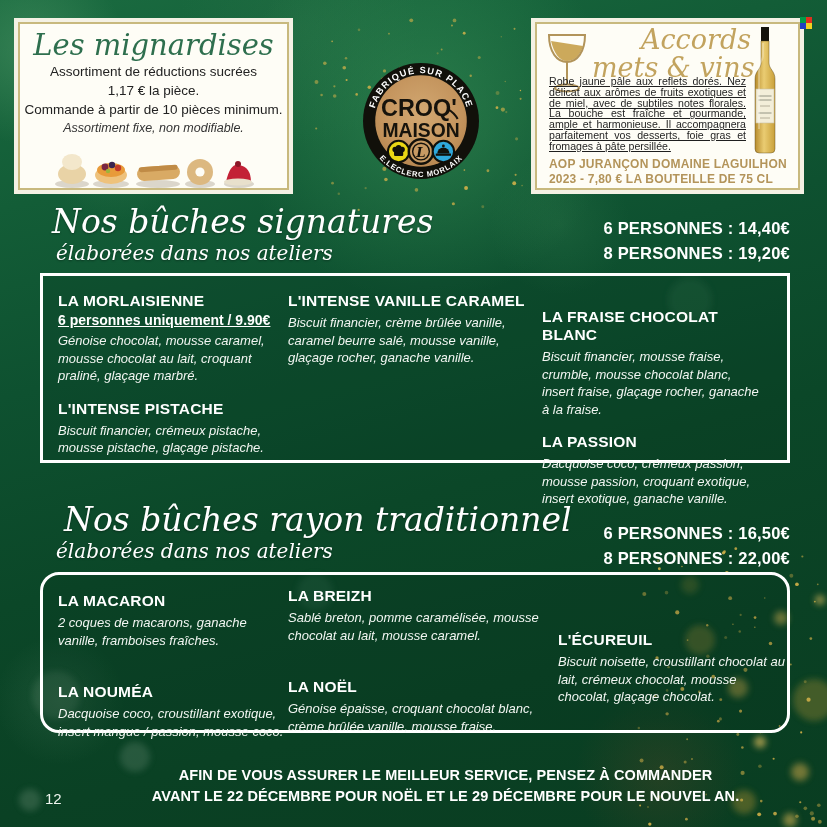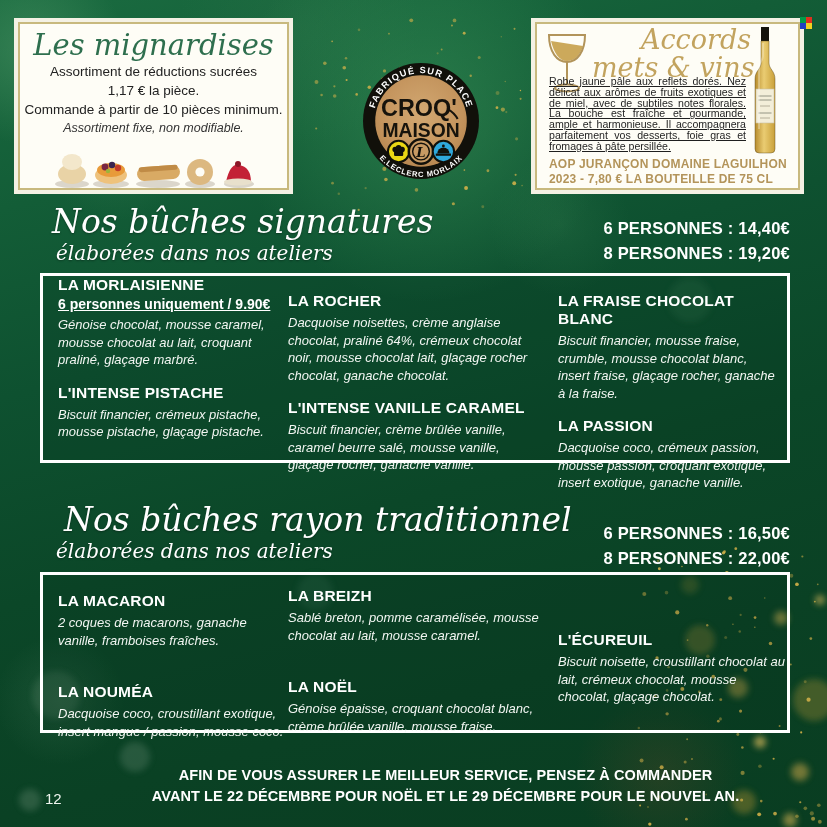--- a/index.html
+++ b/index.html
@@ -361,61 +361,57 @@
   </div>
 
   <div class="abs script sec-title" style="left:52px;top:202px;">Nos bûches signatures</div>
   <div class="abs script sec-sub" style="left:56px;top:241px;">élaborées dans nos ateliers</div>
   <div class="abs prices" style="right:37px;top:216px;">
     <div>6 PERSONNES : 14,40€</div>
     <div>8 PERSONNES : 19,20€</div>
   </div>
 
   <div class="gbox" style="left:40px;top:273px;width:750px;height:190px;">
-    <div class="col" style="left:15px;width:228px;">
+    <div class="col" style="left:15px;width:228px;padding-top:16px;">
       <div class="item">
         <div class="ptitle">LA MORLAISIENNE</div>
         <div class="psub">6 personnes uniquement / 9.90€</div>
         <div class="pdesc">Génoise chocolat, mousse caramel, mousse chocolat au lait, croquant praliné, glaçage marbré.</div>
       </div>
       <div class="item">
         <div class="ptitle">L'INTENSE PISTACHE</div>
         <div class="pdesc">Biscuit financier, crémeux pistache, mousse pistache, glaçage pistache.</div>
       </div>
     </div>
     <div class="col" style="left:245px;width:256px;padding-top:16px;">
       <div class="item">
-        <div class="ptitle">LA ROCHER</div>
-        <div class="pdesc">Dacquoise noisettes, crème anglaise chocolat, praliné 64%, crémeux chocolat noir, mousse chocolat lait, glaçage rocher chocolat, ganache chocolat.</div>
-      </div>
-      <div class="item">
         <div class="ptitle">L'INTENSE VANILLE CARAMEL</div>
         <div class="pdesc">Biscuit financier, crème brûlée vanille, caramel beurre salé, mousse vanille, glaçage rocher, ganache vanille.</div>
       </div>
     </div>
-    <div class="col" style="left:515px;width:222px;padding-top:16px;">
+    <div class="col" style="left:499px;width:222px;padding-top:16px;margin-top:16px;">
       <div class="item">
         <div class="ptitle">LA FRAISE CHOCOLAT BLANC</div>
         <div class="pdesc">Biscuit financier, mousse fraise, crumble, mousse chocolat blanc, insert fraise, glaçage rocher, ganache à la fraise.</div>
       </div>
       <div class="item">
         <div class="ptitle">LA PASSION</div>
         <div class="pdesc">Dacquoise coco, crémeux passion, mousse passion, croquant exotique, insert exotique, ganache vanille.</div>
       </div>
     </div>
   </div>
 
   <div class="abs script sec-title" style="left:64px;top:500px;">Nos bûches rayon traditionnel</div>
   <div class="abs script sec-sub" style="left:56px;top:539px;">élaborées dans nos ateliers</div>
   <div class="abs prices" style="right:37px;top:521px;">
     <div>6 PERSONNES : 16,50€</div>
     <div>8 PERSONNES : 22,00€</div>
   </div>
 
-  <div class="gbox" style="left:40px;top:572px;width:750px;height:161px;">
+  <div class="gbox" style="left:40px;top:572px;width:750px;height:161px;border-radius:19px;">
     <div class="col" style="left:15px;width:228px;padding-top:17px;">
       <div class="item-gap2">
         <div class="ptitle">LA MACARON</div>
         <div class="pdesc">2 coques de macarons, ganache vanille, framboises fraîches.</div>
       </div>
       <div>
         <div class="ptitle">LA NOUMÉA</div>
         <div class="pdesc">Dacquoise coco, croustillant exotique, insert mangue / passion, mousse coco.</div>
       </div>
     </div>

